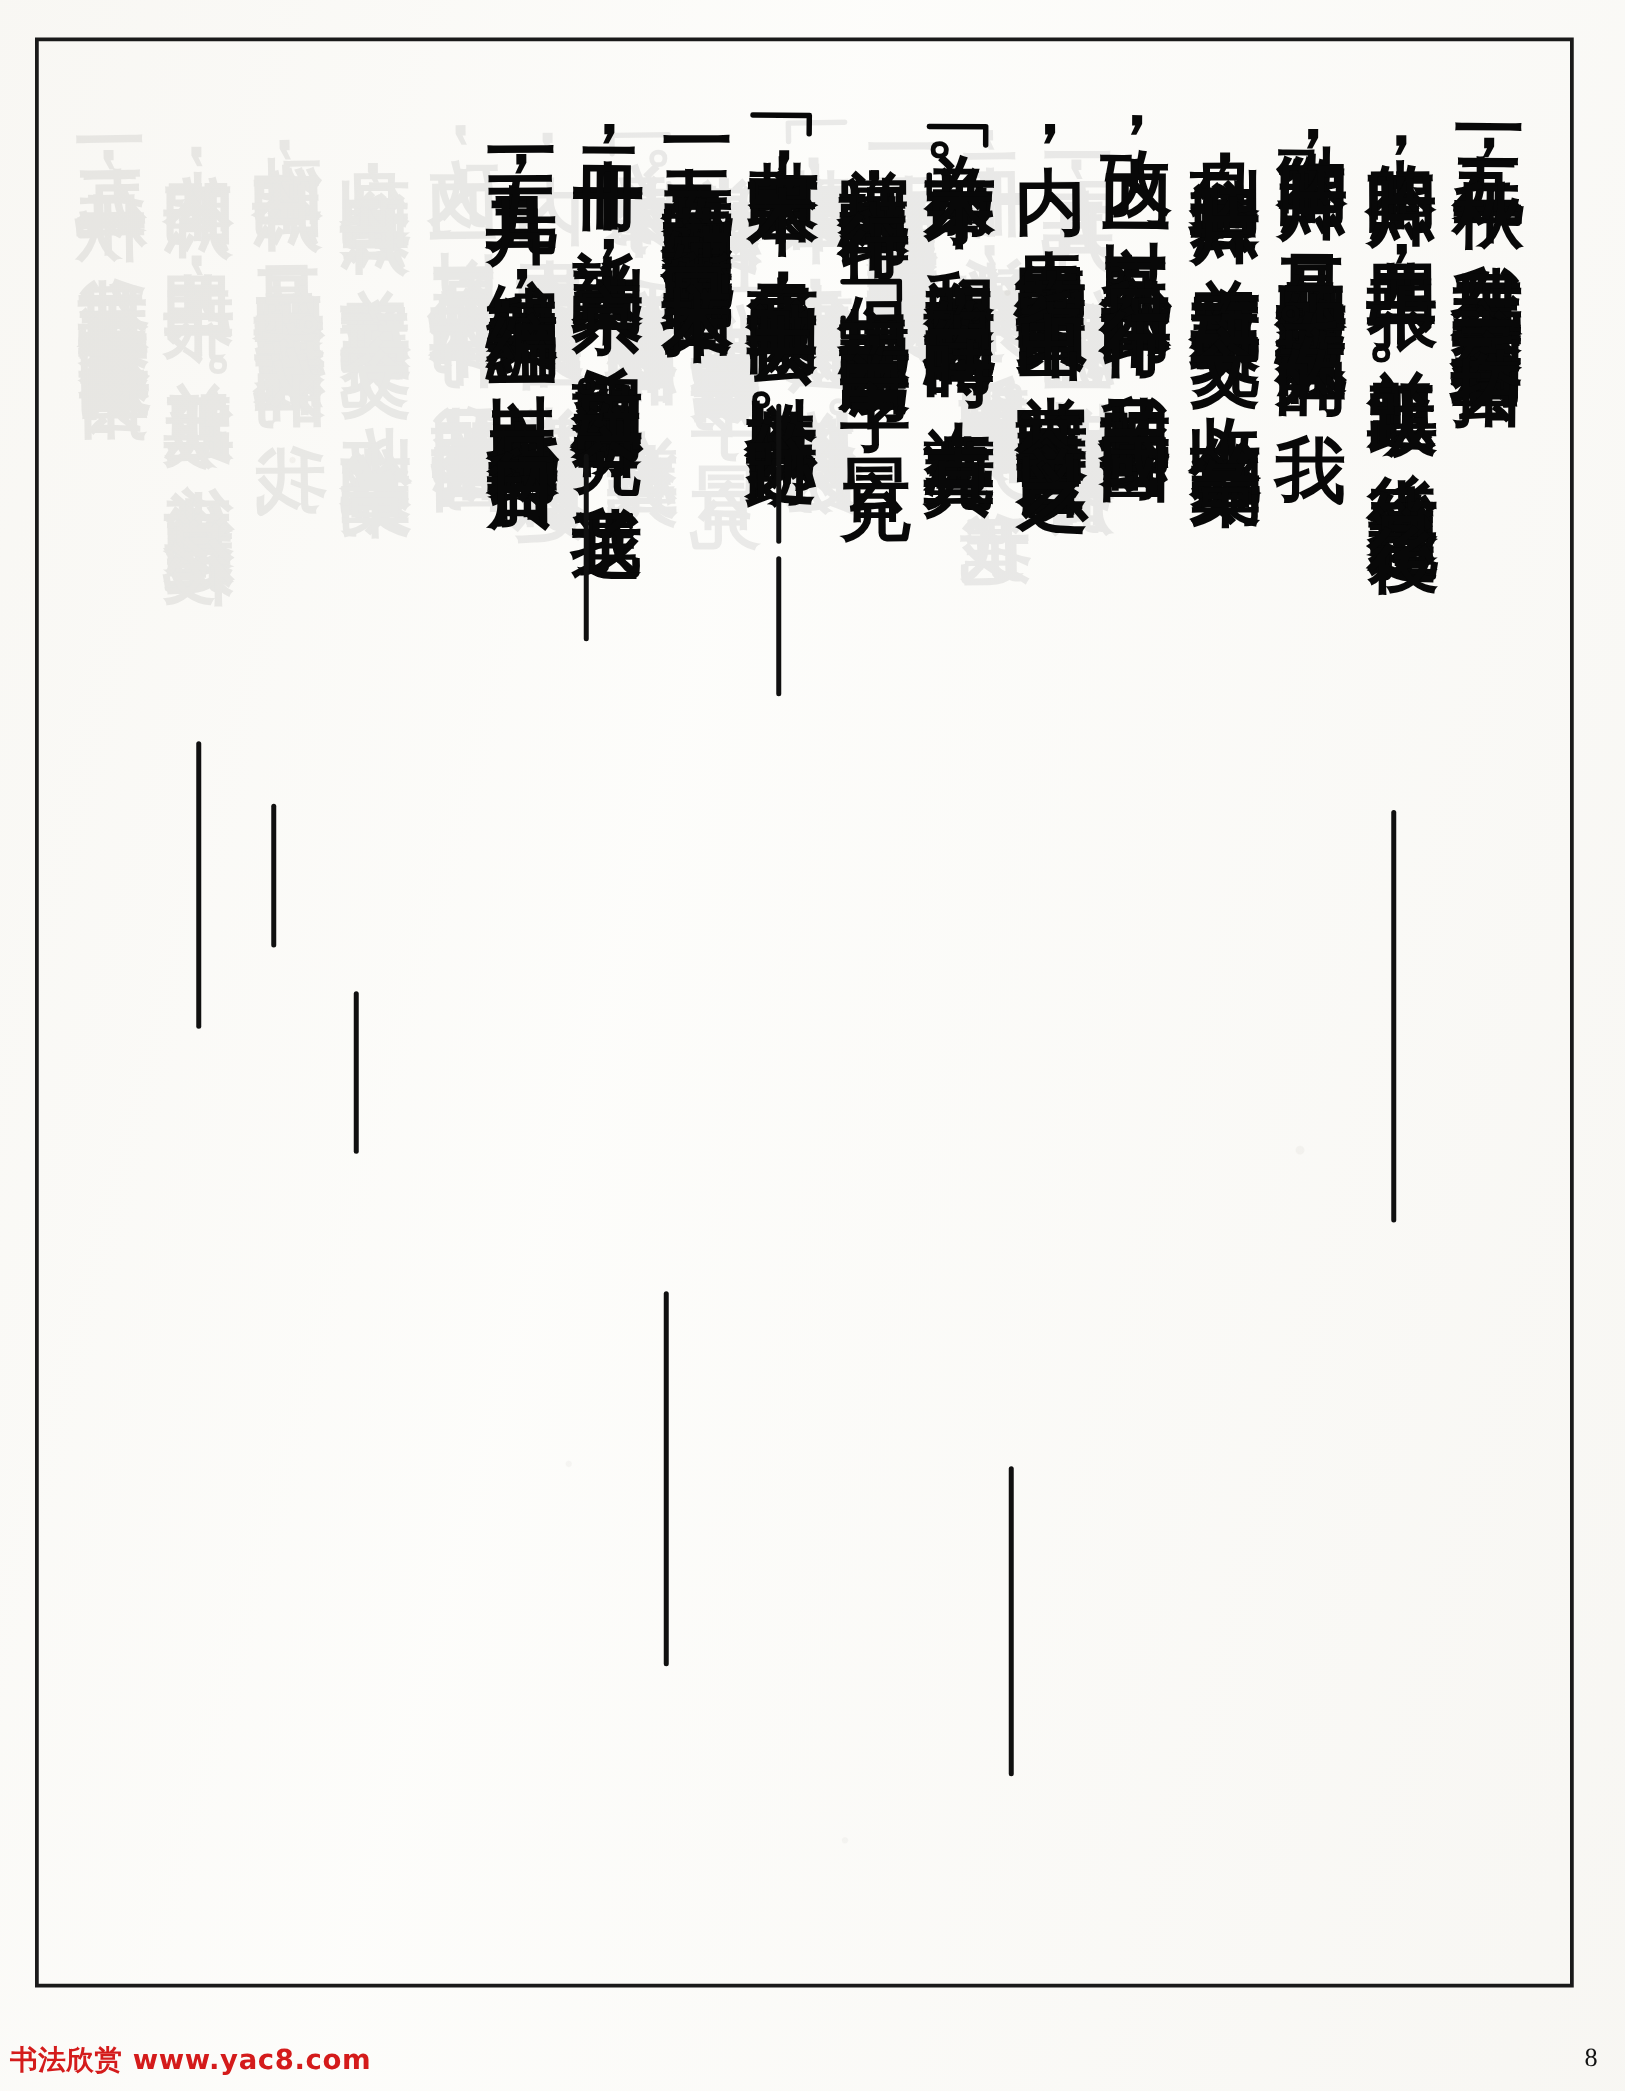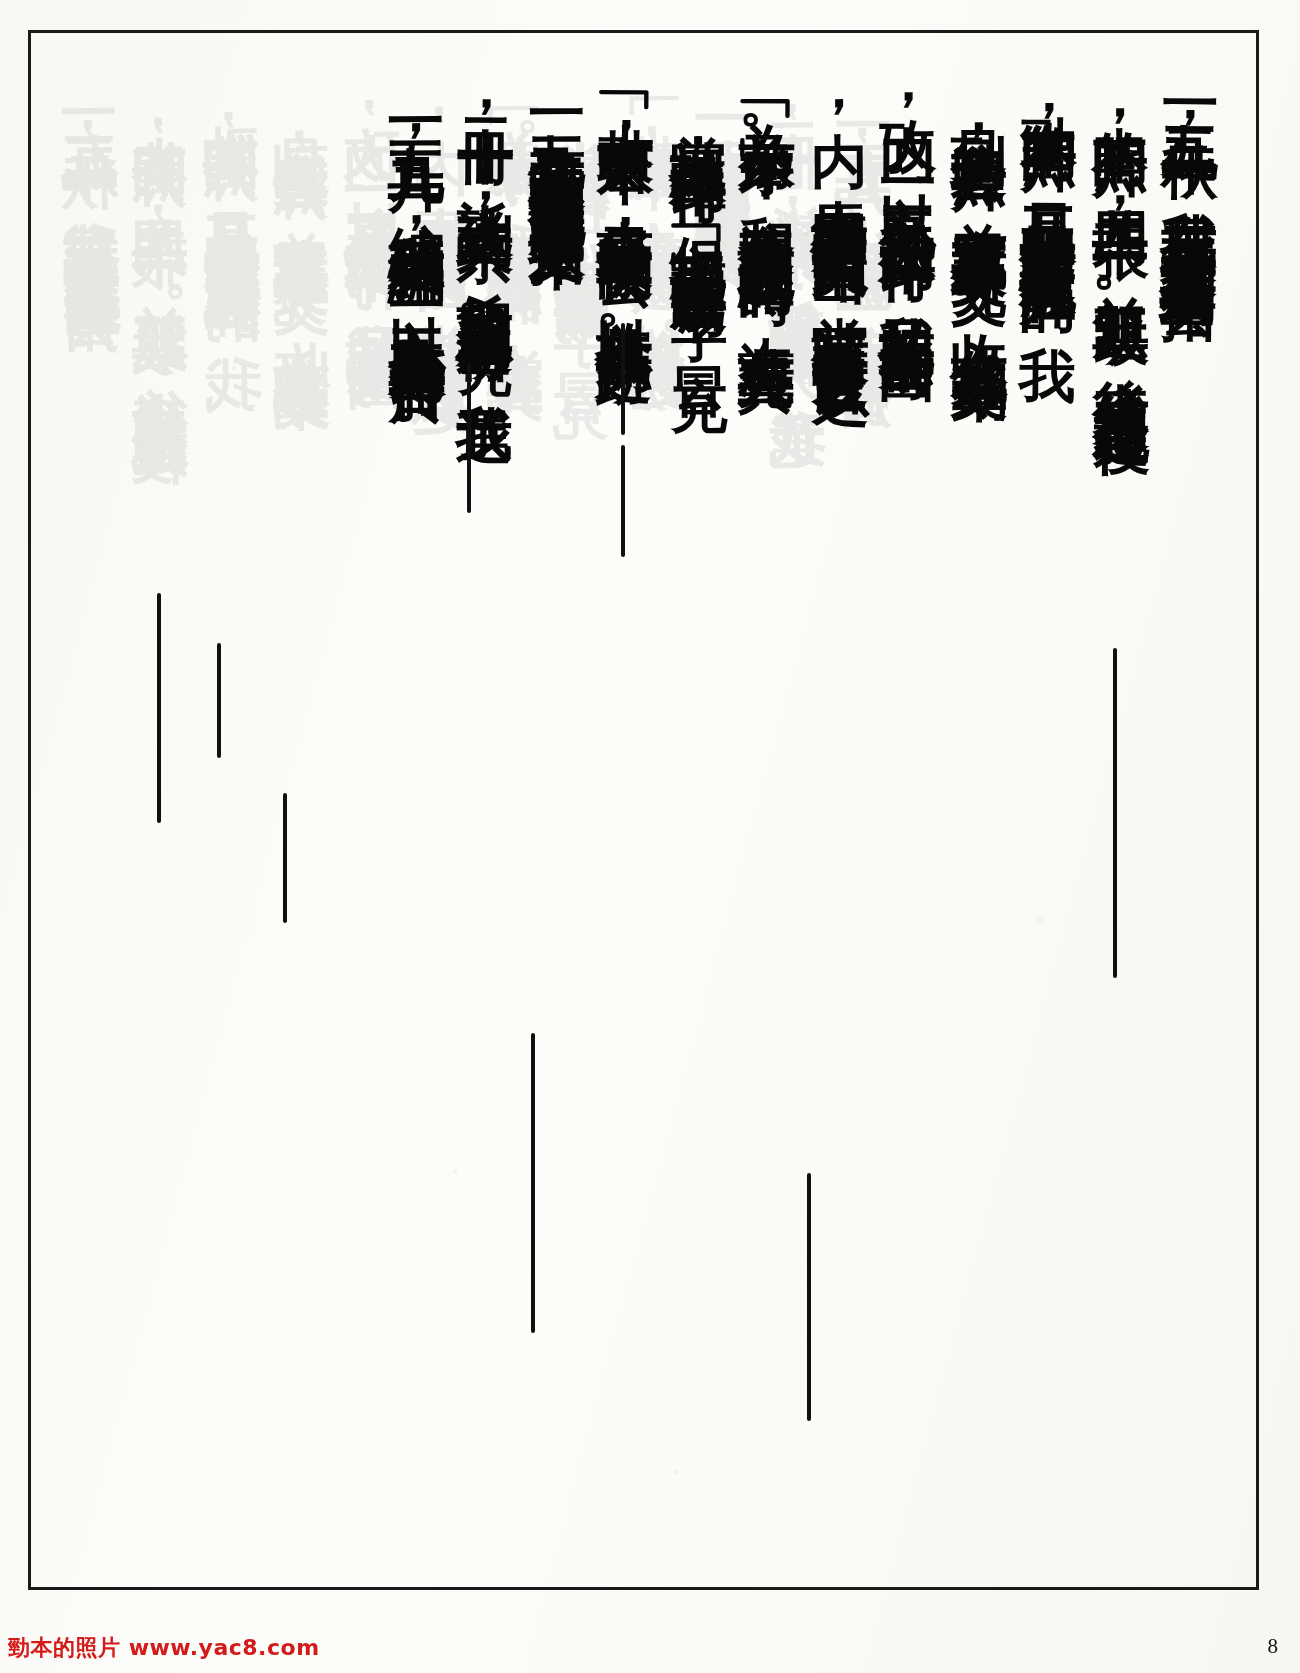--- a/index.html
+++ b/index.html
@@ -169,16 +169,16 @@
     <div class="underline-mark" style="left:590px; top:412px; width:4px; height:112px;"></div>
     <div class="underline-mark" style="left:776px; top:1140px; width:4px; height:248px;"></div>
     <div class="underline-mark" style="left:500px; top:1000px; width:4px; height:300px;"></div>
     <div class="underline-mark" style="left:436px; top:330px; width:4px; height:150px;"></div>
     <div class="underline-mark" style="left:252px; top:760px; width:4px; height:130px;"></div>
     <div class="underline-mark" style="left:186px; top:610px; width:4px; height:115px;"></div>
     <div class="underline-mark" style="left:126px; top:560px; width:4px; height:230px;"></div>
 
   </div>
 
-  <div class="watermark">勁本的照片 www.yac8.com</div>
+  <div class="watermark">书法欣赏 www.yac8.com</div>
   <div class="page-number">8</div>
 
 </div>
 
 </body></html>

